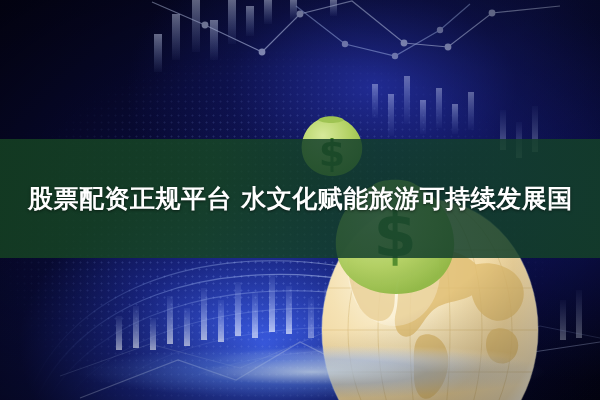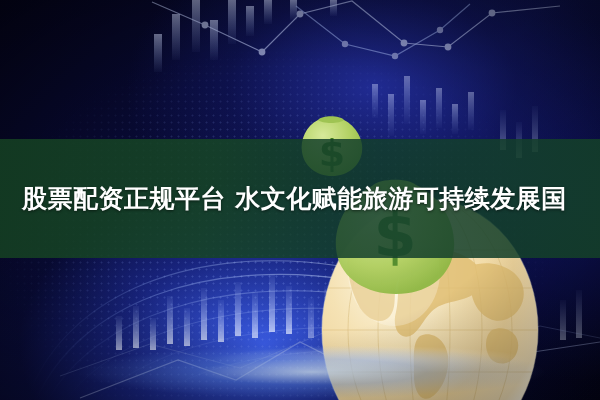--- a/index.html
+++ b/index.html
@@ -58,21 +58,21 @@
     background: linear-gradient(100deg,
       rgba(20,62,34,0.90) 0%,
       rgba(22,68,38,0.88) 35%,
       rgba(18,62,44,0.84) 62%,
       rgba(20,64,40,0.88) 100%);
     display: flex;
     flex-direction: column;
     align-items: center;
     justify-content: center;
     box-sizing: border-box;
-    padding: 0 14px;
+    padding: 0 20px;
   }
   .title-line {
     color: #ffffff;
     font-size: 25px;
     line-height: 38px;
     font-weight: 700;
     letter-spacing: 0.5px;
     white-space: nowrap;
     text-shadow: 0 1px 3px rgba(0,0,0,0.55);
   }

